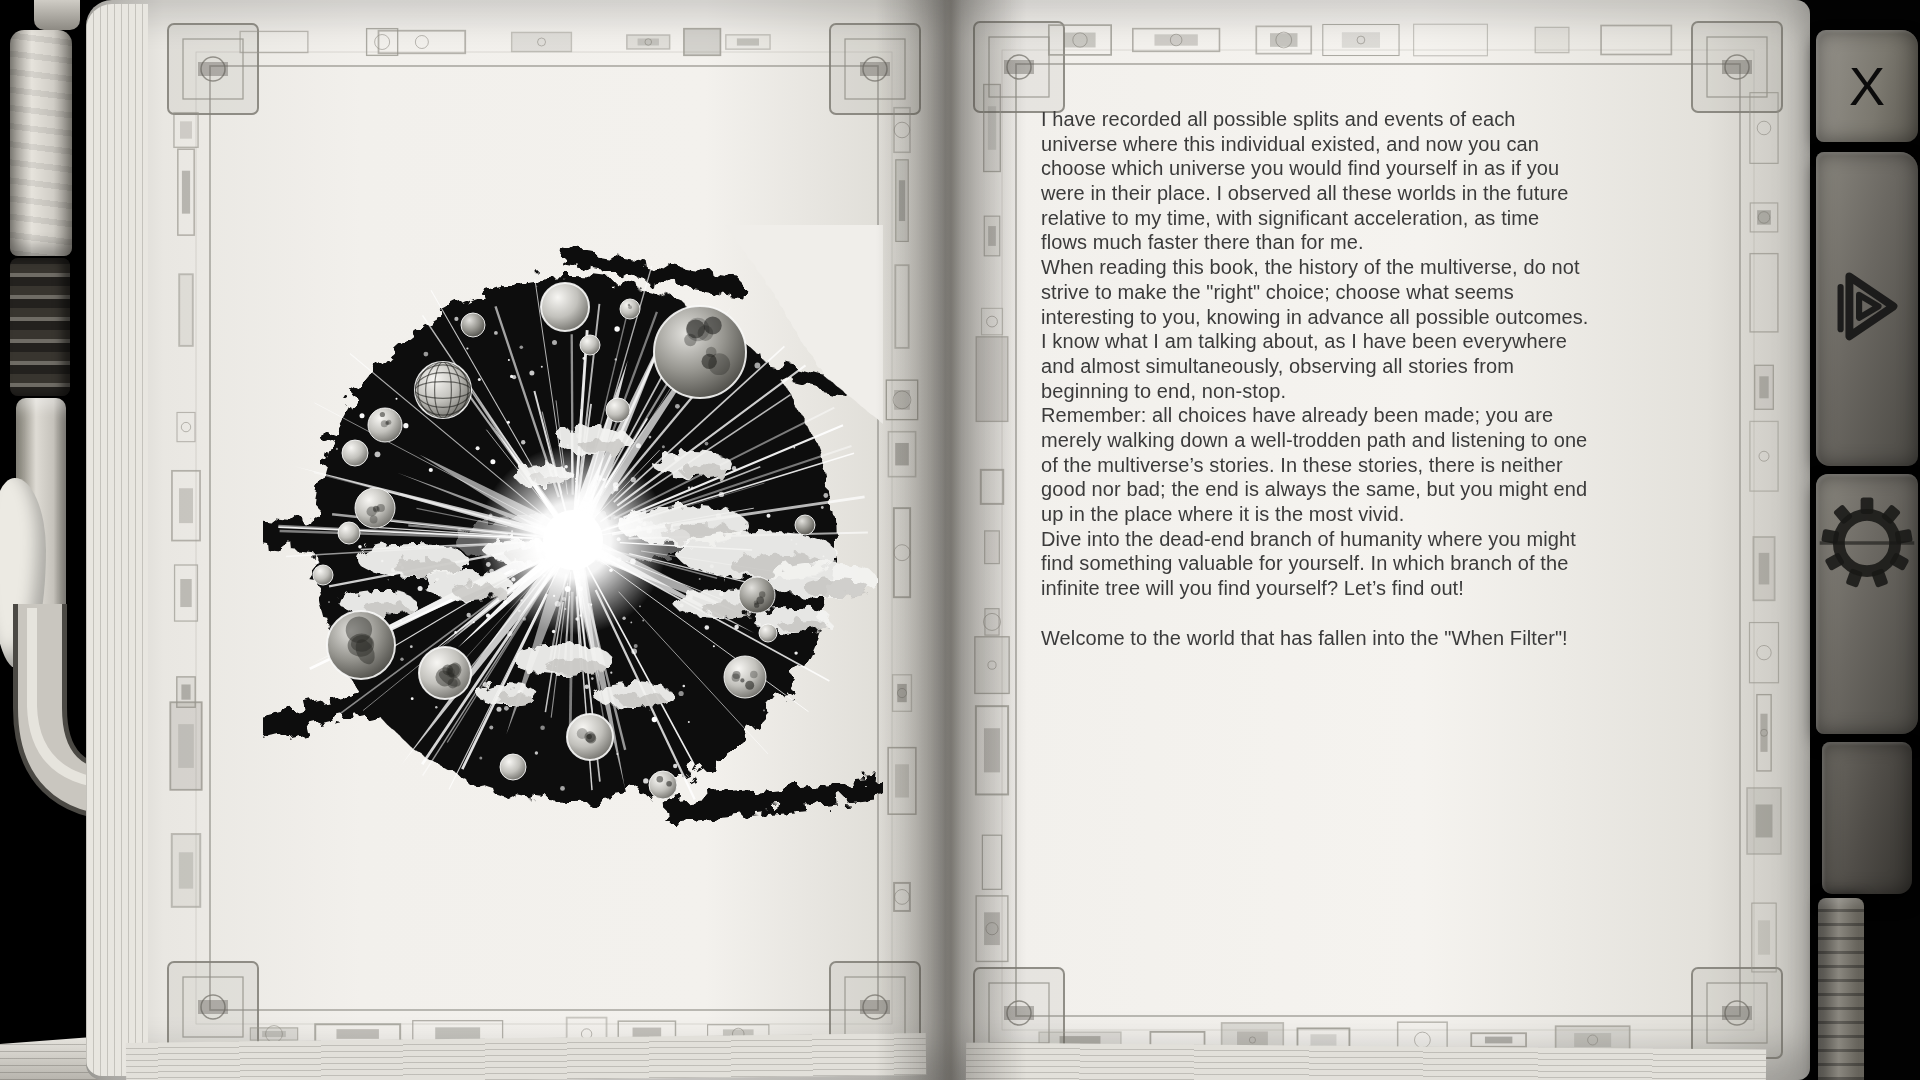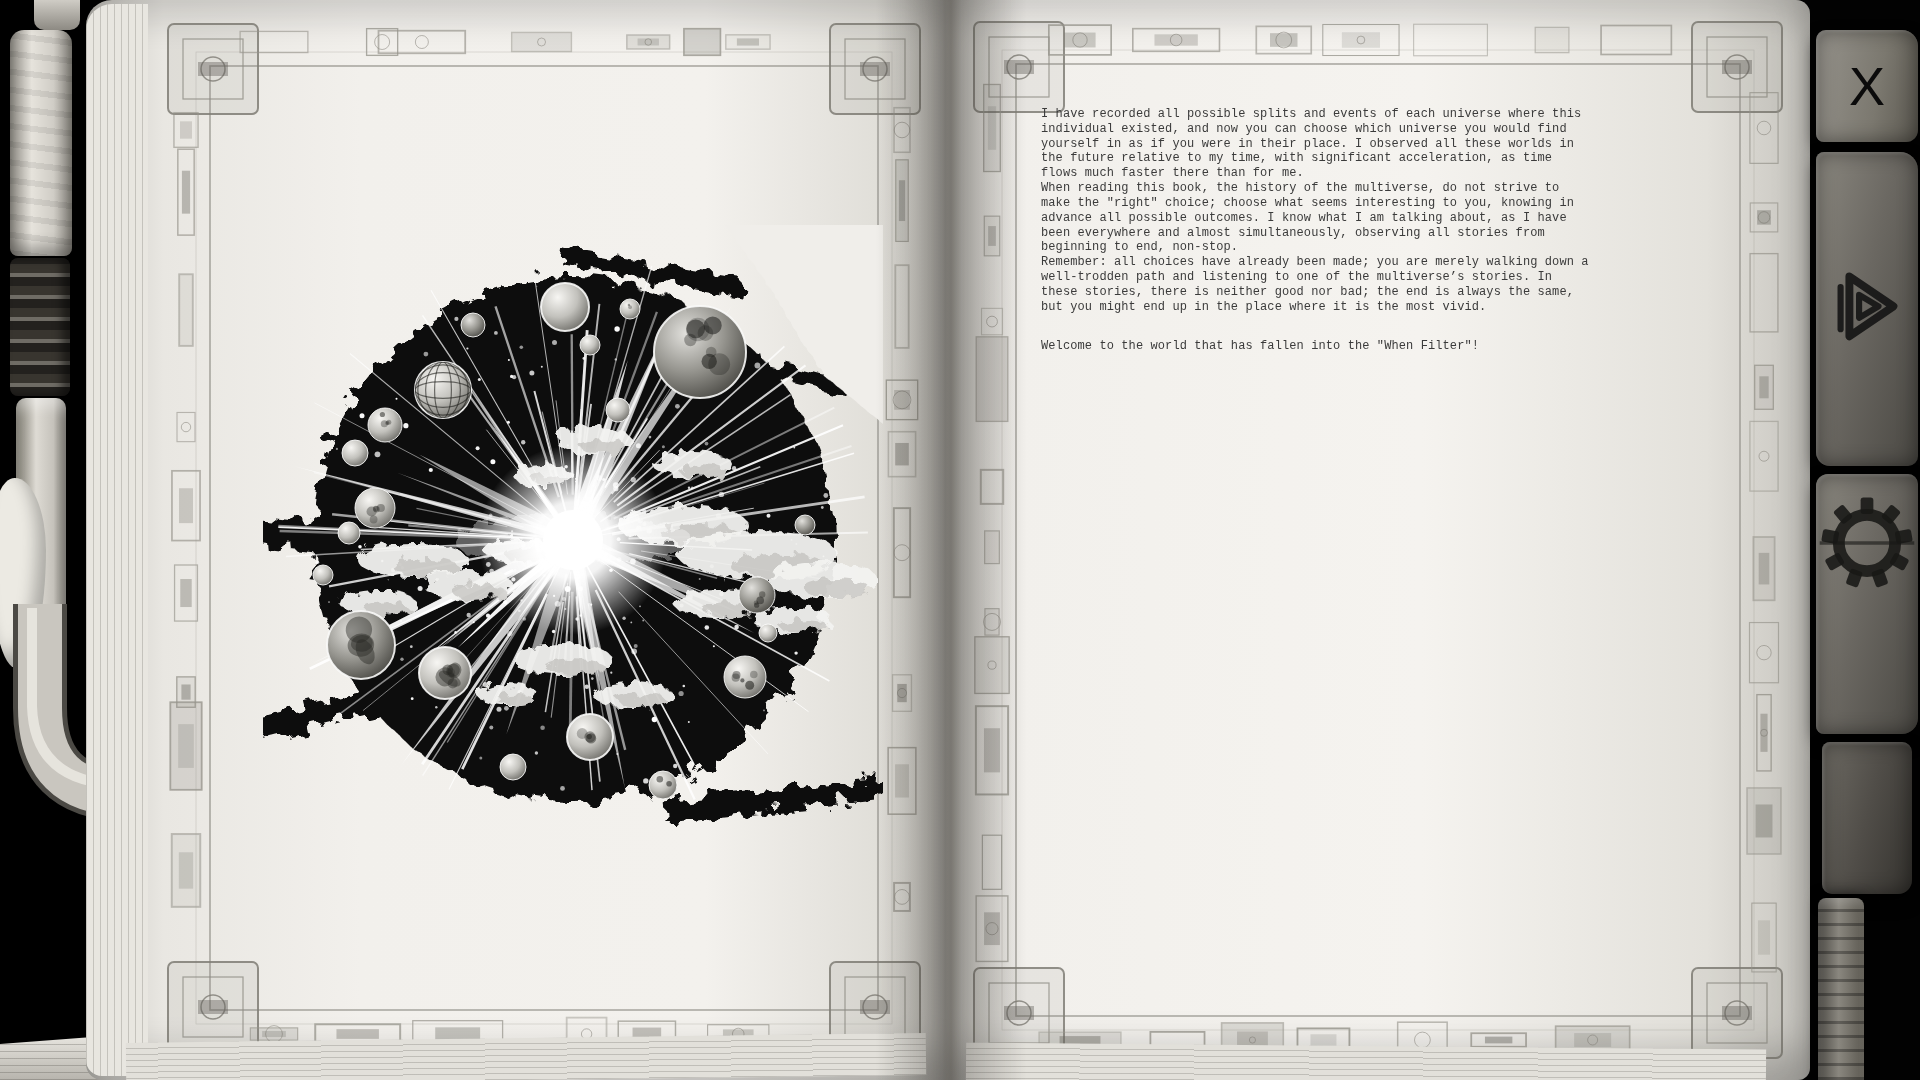--- a/index.html
+++ b/index.html
@@ -52,21 +52,21 @@
   .edge-bot.l{left:40px;top:1038px;width:800px;transform:rotate(-.7deg);}
   .edge-bot.r{left:880px;top:1046px;width:800px;transform:rotate(.5deg);}
   .spine{position:absolute;left:790px;top:0;width:150px;height:1080px;pointer-events:none;
       background:linear-gradient(90deg,rgba(0,0,0,0),rgba(45,42,38,.35) 44%,rgba(62,58,52,.5) 50%,rgba(45,42,38,.3) 57%,rgba(0,0,0,0));}
   svg.frame{position:absolute;opacity:.85;}
   #frameL{left:70px;top:12px;}
   #frameR{left:16px;top:10px;}
   #burst{position:absolute;left:177px;top:225px;width:620px;height:620px;}
 
   .story{position:absolute;left:95px;top:107px;width:548px;color:#3b3b3b;
-      font-size:12px;line-height:1.235;letter-spacing:.1px;font-family:Liberation Mono, monospace;}
+      font-size:20px;line-height:1.235;letter-spacing:.1px;}
   .story p{margin:0;}
   .story p.welcome{margin-top:25px;}
 
   
   .stones{position:absolute;right:0;top:0;width:112px;height:1080px;}
   .stone{position:absolute;left:8px;right:2px;
       background:linear-gradient(105deg,#8a877f,#6b6862 45%,#4a4843 100%);
       box-shadow:inset 0 0 20px rgba(0,0,0,.45), inset 2px 2px 3px rgba(255,255,255,.18), 0 8px 16px rgba(0,0,0,.85);}
   .stone.close{top:30px;height:112px;border-radius:10px 16px 12px 8px;cursor:pointer;
       display:flex;align-items:center;justify-content:center;
@@ -710,20 +710,21 @@
           <rect x="798.4335782525286" y="703.7137843827783" width="7.132843494942804" height="38.13405991770982" fill="rgba(80,78,70,0.36)"></rect>
           <rect x="785.044023031855" y="777.9602405507866" width="33.911953936289976" height="66.01980783418743" fill="rgba(110,108,100,0.24)" stroke="#87857c" stroke-width="1.53" opacity="0.57"></rect>
           <rect x="793.5220115159275" y="794.4651925093335" width="16.955976968144988" height="33.009903917093716" fill="rgba(80,78,70,0.34)"></rect>
           <rect x="789.8343567819495" y="893.0933761457419" width="24.33128643610109" height="68.83597566691972" fill="none" stroke="#87857c" stroke-width="1.02" opacity="0.76"></rect>
           <rect x="795.9171783909748" y="910.3023700624718" width="12.165643218050546" height="34.41798783345986" fill="rgba(80,78,70,0.16)"></rect>
         </svg>
       <div class="story">
         <p>I have recorded all possible splits and events of each universe where this individual existed, and now you can choose which universe you would find yourself in as if you were in their place. I observed all these worlds in the future relative to my time, with significant acceleration, as time flows much faster there than for me.</p>
         <p>When reading this book, the history of the multiverse, do not strive to make the "right" choice; choose what seems interesting to you, knowing in advance all possible outcomes. I know what I am talking about, as I have been everywhere and almost simultaneously, observing all stories from beginning to end, non-stop.</p>
         <p>Remember: all choices have already been made; you are merely walking down a well-trodden path and listening to one of the multiverse’s stories. In these stories, there is neither good nor bad; the end is always the same, but you might end up in the place where it is the most vivid.</p>
+        <p>Dive into the dead-end branch of humanity where you might find something valuable for yourself. In which branch of the infinite tree will you find yourself? Let’s find out!</p>
         <p class="welcome">Welcome to the world that has fallen into the "When Filter"!</p>
       </div>
     </div>
 
     <div class="edge-bot l"></div>
     <div class="edge-bot r"></div>
     <div class="spine"></div>
   </div>
 
   <div class="stones">

